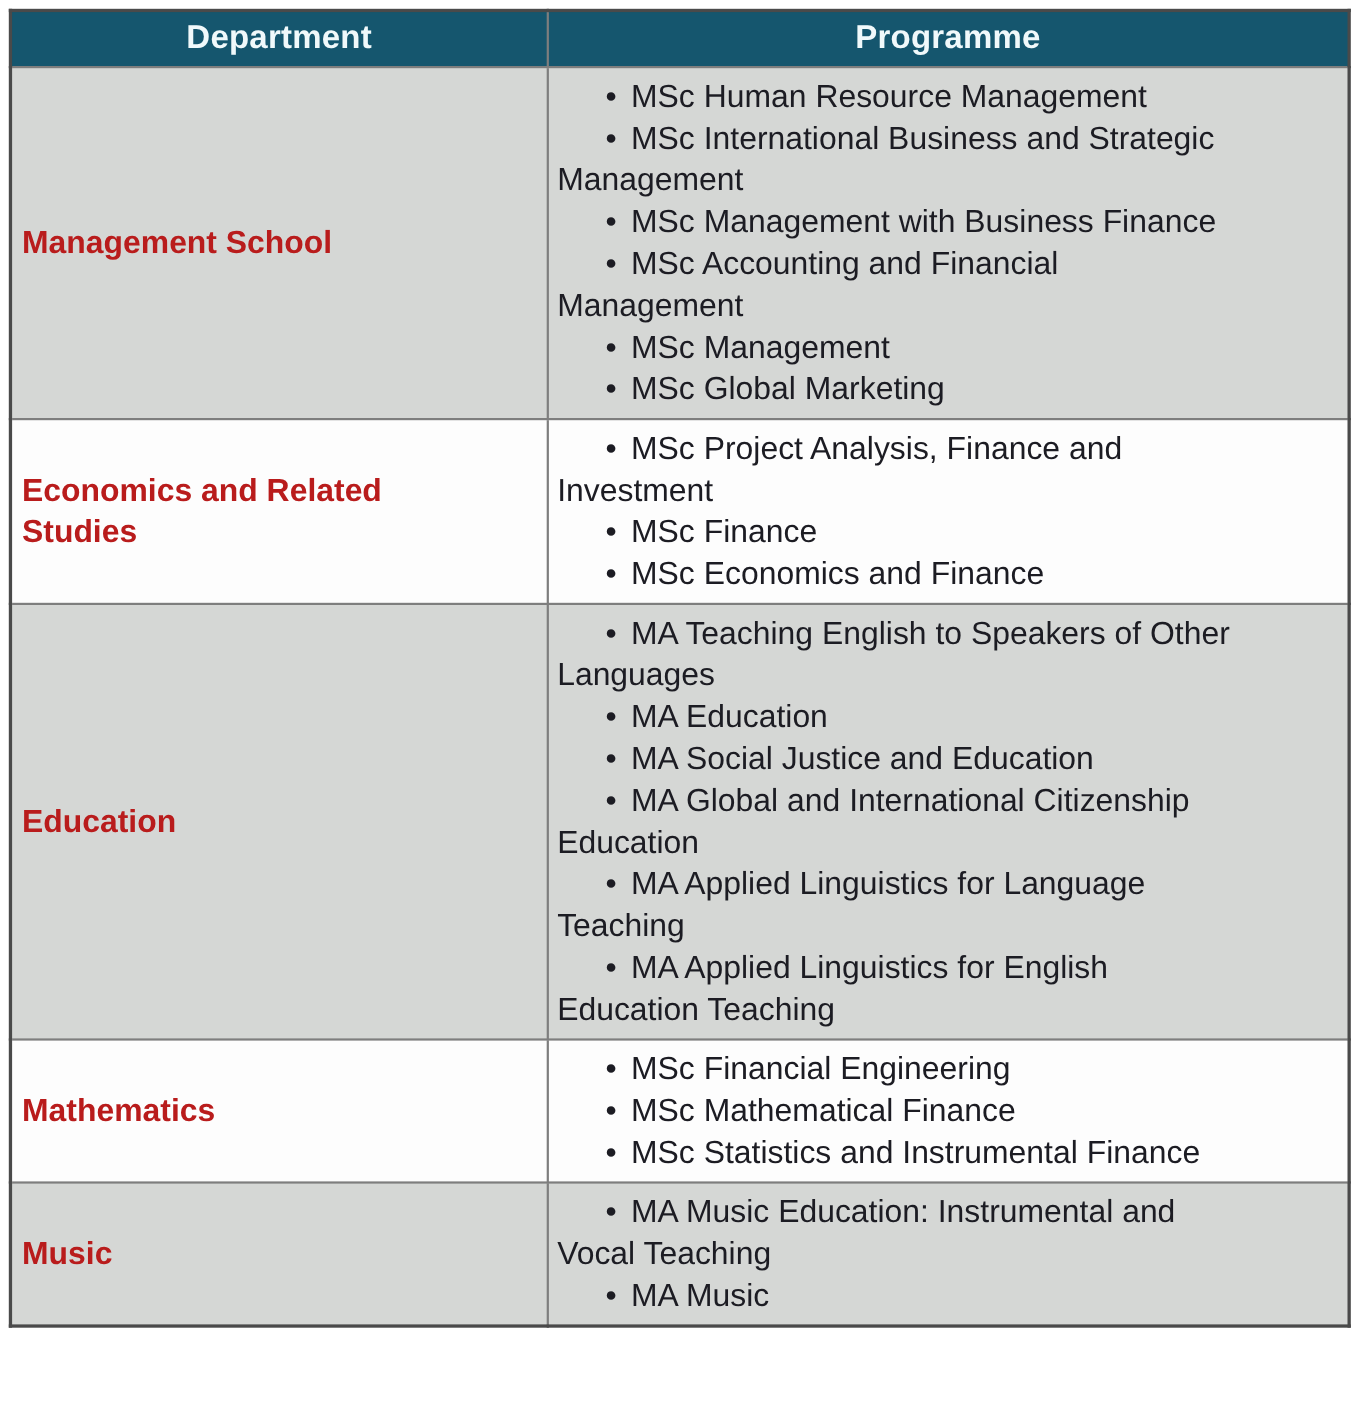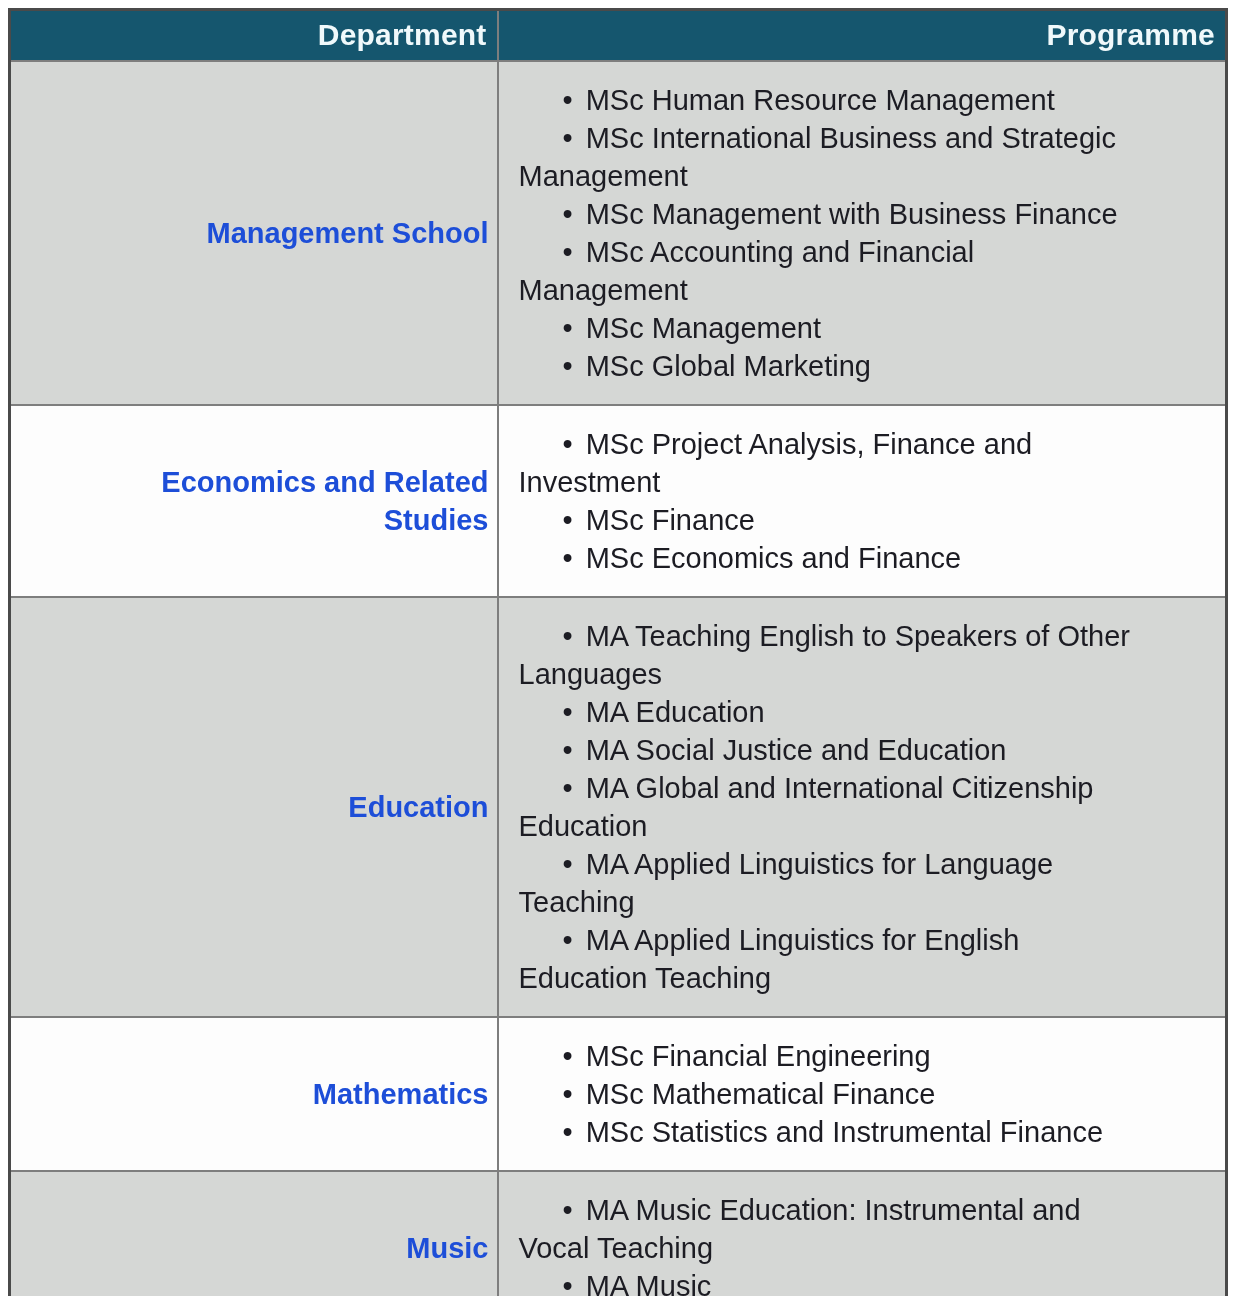--- a/index.html
+++ b/index.html
@@ -22,47 +22,46 @@
     border-collapse:collapse;
     table-layout:fixed;
     width:1217px;
     border:3px solid var(--outer-border);
   }
   th{
     background:var(--header-bg);
     color:var(--header-text);
     font-size:30px;
     font-weight:bold;
-    text-align:right;
+    text-align:center;
     padding:7px 10px 8px 10px;
     border:2px solid var(--border);
     letter-spacing:0.2px;
   }
   td{
     border:2px solid var(--border);
     vertical-align:middle;
     color:var(--text);
   }
   tbody tr:nth-child(odd){background:var(--row-gray);}
   tbody tr:nth-child(even){background:var(--row-white);}
   td.dept{
     font-weight:bold;
     font-size:29px;
     line-height:38px;
     padding:6px 8px 6px 9px;
     white-space:pre-line;
-    color:#1d4ed8;
-    text-align:right;
+    color:#b91c1c;
   }
   td.prog{
     padding:7px 8px 7px 8px;
   }
   ul.prog-list{
     list-style:none;
-    margin:12px;
+    margin:0;
     padding:0;
   }
   ul.prog-list li{
     font-size:29px;
     line-height:38px;
     white-space:pre-line;
     text-indent:44px;
     color:var(--text);
   }
   ul.prog-list li::before{

